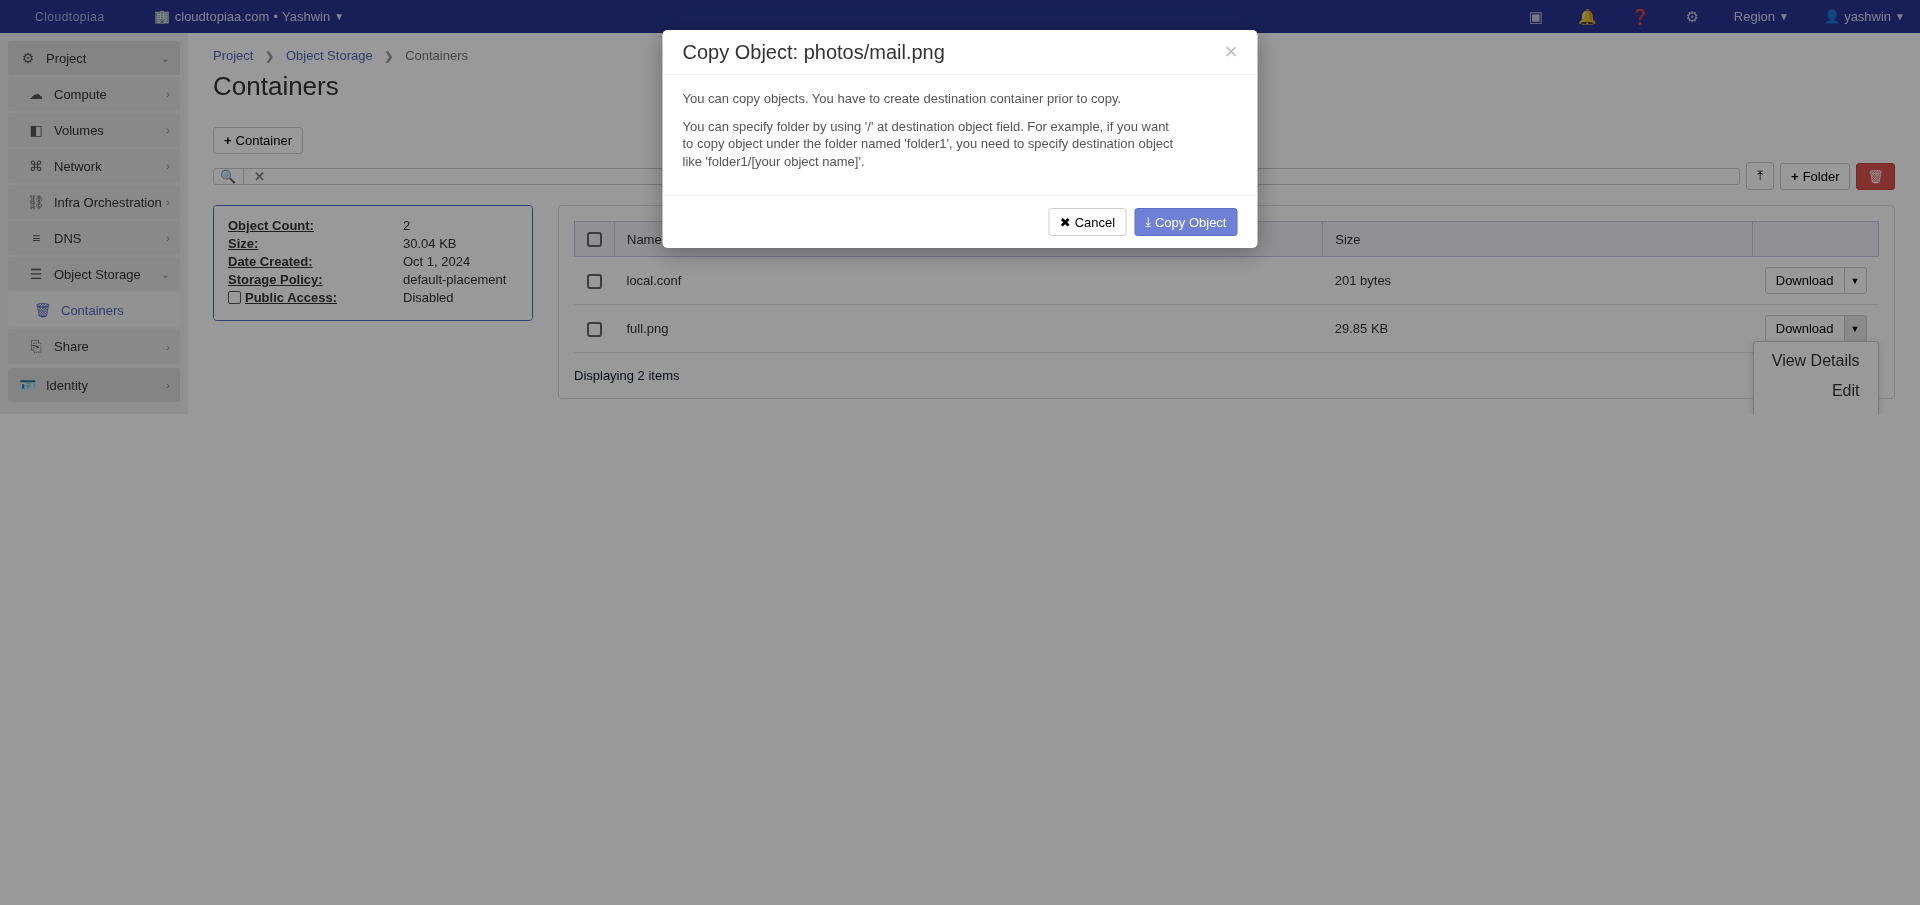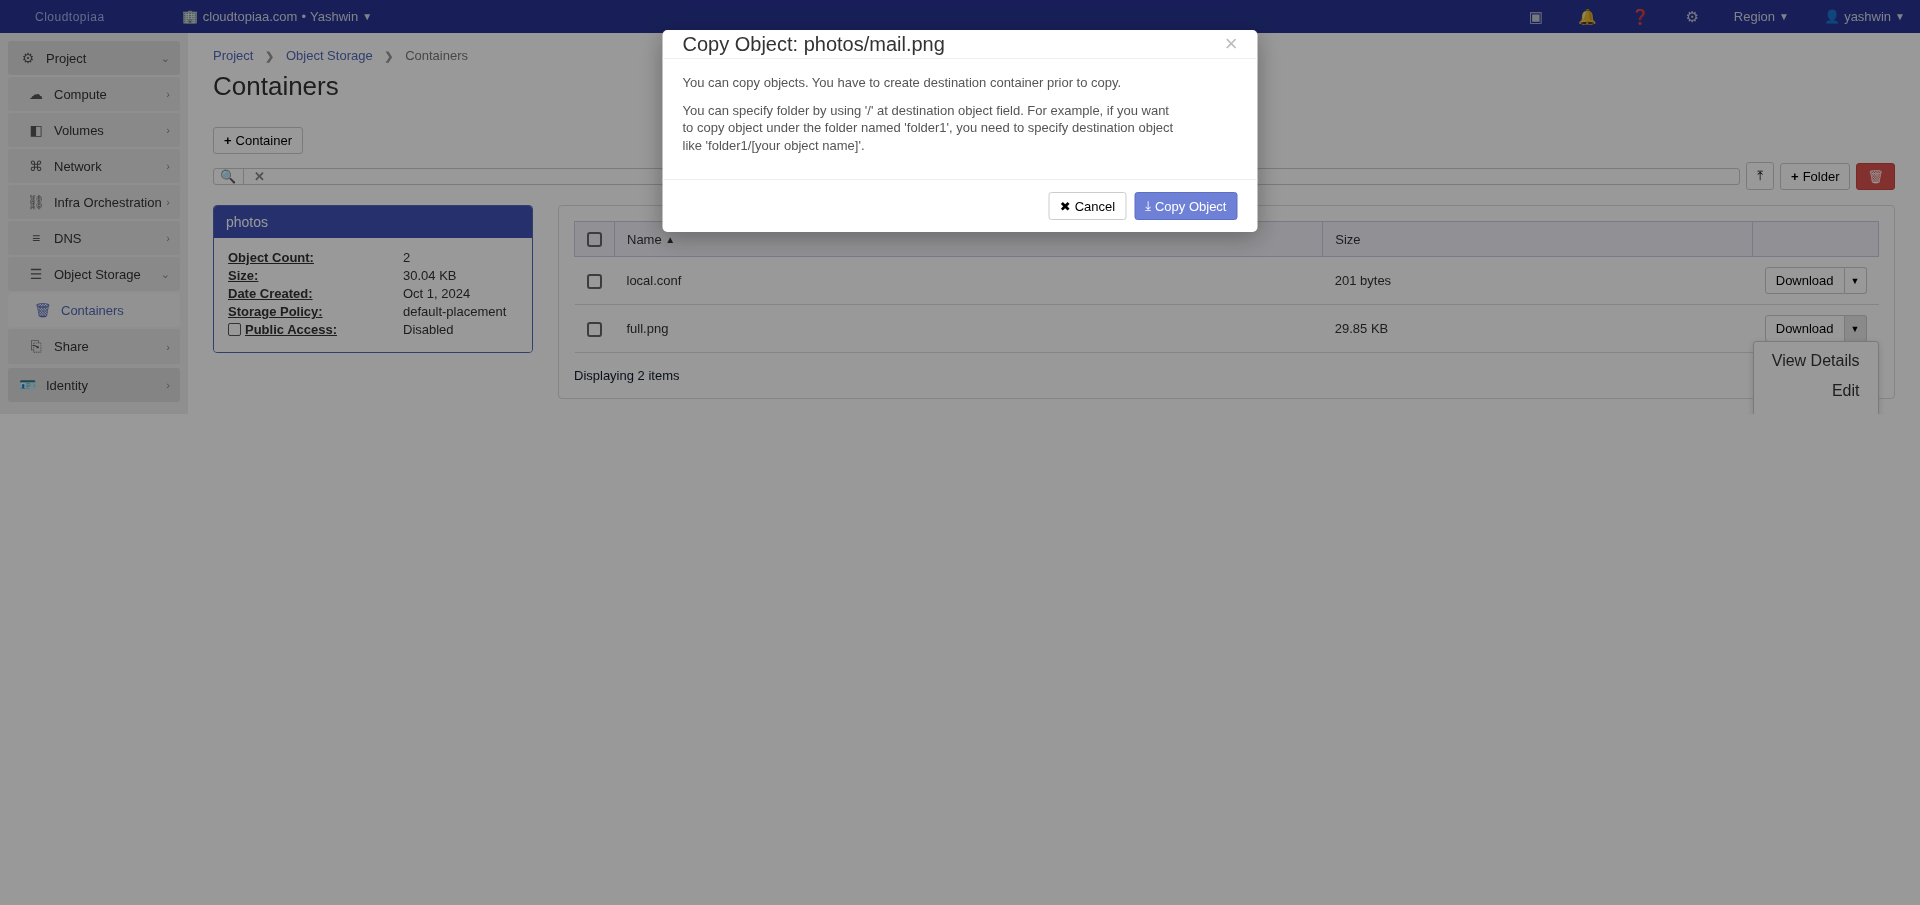--- a/index.html
+++ b/index.html
@@ -1,18 +1,18 @@
 <!DOCTYPE html>
 <html><head>
 <meta charset="utf-8">
 <style>
 * { box-sizing: border-box; margin: 0; padding: 0; }
 body { font-family: "Helvetica Neue", Helvetica, Arial, sans-serif; font-size: 13px; color: #333; background: #fff; overflow-x: hidden; width: 1920px; }
 .topbar { background: #283593; height: 33px; display: flex; align-items: center; color: #d6d9e6; padding: 0 15px; font-size: 13px; }
-.logo { color: #a3b4e5; font-weight: 500; font-size: 12px; margin-right: 78px; margin-left: 20px; letter-spacing: 0.5px; }
+.logo { color: #a3b4e5; font-weight: 500; font-size: 12px; margin-right: 50px; margin-left: 20px; letter-spacing: 0.5px; }
 .domain-sect { display: flex; align-items: center; gap: 6px; }
 .topbar-right { margin-left: auto; display: flex; align-items: center; gap: 35px; }
 .topbar-icon { font-size: 15px; cursor: pointer; opacity: 0.9; }
 .topbar-link { cursor: pointer; display: flex; align-items: center; gap: 4px; }
 .main-wrap { display: flex; }
 .sidebar { width: 188px; background: #eee; padding: 8px; }
 .side-item { display: flex; align-items: center; padding: 9px 10px; font-size: 13px; color: #333; cursor: pointer; border-radius: 3px; margin-bottom: 2px; }
 .side-item.top { background: #ddd; font-weight: 500; }
 .side-item.sub { background: #e5e5e5; padding-left: 18px; }
 .side-item.active { color: #5169b8; background: #eee; }
@@ -49,21 +49,21 @@
 .btn-group .btn { border-radius: 0; }
 .btn-group .btn:first-child { border-radius: 3px 0 0 3px; }
 .btn-group .btn:last-child { border-radius: 0 3px 3px 0; border-left: none; padding: 5px 6px; }
 .pager-text { margin-top: 15px; font-size: 13px; color: #0f172a; }
 .dropdown-menu { position: absolute; background: #fff; border: 1px solid #ccc; border-radius: 3px; box-shadow: 0 2px 6px rgba(0,0,0,0.15); min-width: 120px; padding: 4px 0; z-index: 10; }
 .dropdown-menu .dm-item { padding: 6px 18px; font-size: 16px; cursor: pointer; color: #333; }
 .dropdown-menu .dm-item.danger { color: #d9534f; }
 .action-cell { text-align: right; position: relative; }
 .modal-backdrop { position: fixed; inset: 0; background: rgba(0,0,0,0.4); z-index: 50; }
 .modal { position: fixed; top: 30px; left: 50%; transform: translateX(-50%); width: 595px; background: #fff; border-radius: 5px; z-index: 60; box-shadow: 0 5px 25px rgba(0,0,0,0.3); }
-.modal-header { padding: 1px 20px; border-bottom: 1px solid #eee; display: flex; align-items: center; }
+.modal-header { padding: 9px 20px; border-bottom: 1px solid #eee; display: flex; align-items: center; }
 .modal-title { font-size: 20px; font-weight: 400; flex: 1; }
 .modal-close { background: none; border: none; font-size: 22px; color: #bbb; cursor: pointer; }
 .modal-body { padding: 15px 20px; display: flex; gap: 25px; }
 .modal-body-left { flex: 1; }
 .modal-body-right { flex: 0.9; font-size: 13px; color: #555; }
 .modal-body-right p { margin-bottom: 10px; line-height: 1.35; }
 .form-label { font-size: 13px; font-weight: 600; color: #444; margin-bottom: 4px; display: block; }
 .req { color: #5169b8; }
 .form-input { width: 100%; border: 1px solid #ccc; padding: 6px 8px; border-radius: 3px; margin-bottom: 15px; font-size: 13px; }
 .modal-footer { padding: 12px 20px; border-top: 1px solid #eee; text-align: right; display: flex; justify-content: flex-end; gap: 8px; }
@@ -181,21 +181,20 @@
           <b>+</b> 
           <span>Folder</span>
         </button>
       <button class="btn danger">
           <span>🗑</span>
         </button>
     </div>
 
     <div class="content-flex">
       <div class="left-panel">
-        <div class="left-panel-head">photos</div>
         <div class="left-panel-body">
           <div class="det-row">
               <span class="det-label">Object Count:</span>
               <span>2</span>
             </div>
           <div class="det-row">
               <span class="det-label">Size:</span>
               <span>30.04 KB</span>
             </div>
           <div class="det-row">

